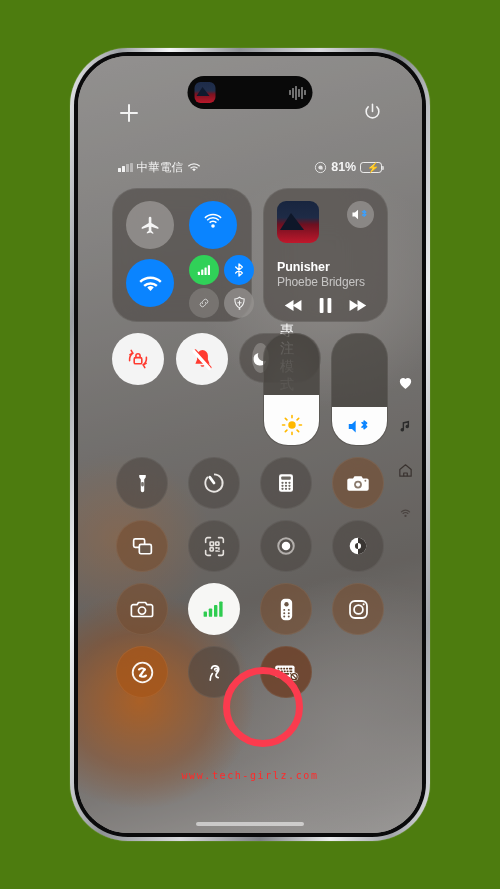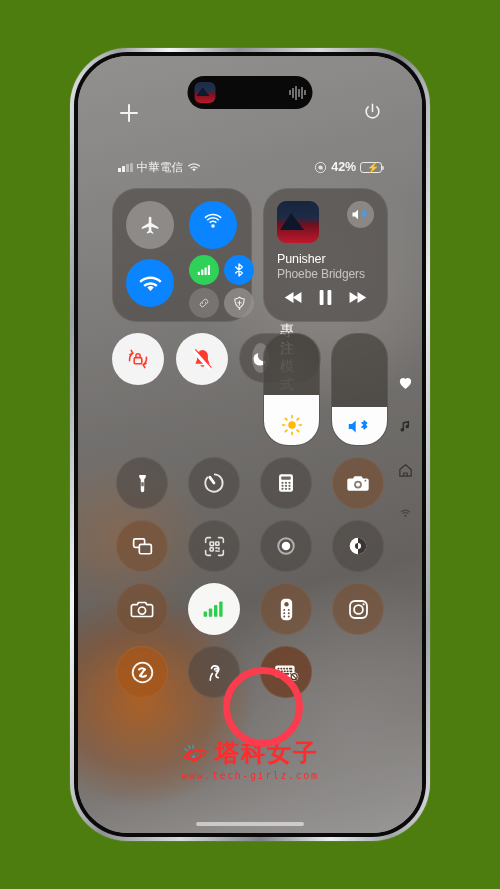--- a/index.html
+++ b/index.html
@@ -108,21 +108,21 @@
 
   
   .media { flex:1; height:134px; padding:12px 13px; position:relative; }
   .media-top { display:flex; justify-content:space-between; align-items:flex-start; }
   .album { width:42px; height:42px; border-radius:9px; overflow:hidden; position:relative;
     background:linear-gradient(180deg,#18253f 0%,#1e2b46 40%,#6e1020 56%,#c0182c 100%); }
   .album::after { content:""; position:absolute; left:3px; bottom:13px; width:0; height:0;
     border-left:11px solid transparent; border-right:13px solid transparent; border-bottom:17px solid #0e1729; }
   .route-btn { width:27px; height:27px; border-radius:50%; background:rgba(165,162,159,.62);
     display:flex; align-items:center; justify-content:center; }
-  .m-title { color:#fff; font-size:12.5px; font-weight:400; margin-top:9px; letter-spacing:-.1px; }
+  .m-title { color:#fff; font-size:12.5px; font-weight:700; margin-top:17px; letter-spacing:-.1px; }
   .m-artist { color:rgba(235,235,235,.72); font-size:12px; margin-top:1px; letter-spacing:-.1px; }
   .m-ctrls { display:flex; justify-content:space-between; align-items:center;
     margin-top:8px; padding:0 7px; }
 
   
   .leftcol { width:140px; display:flex; flex-direction:row; gap:11px; }
   .round-row { display:flex; gap:12px; }
   .rbtn { width:52px; height:52px; border-radius:50%; background:#f4f4f4;
     display:flex; align-items:center; justify-content:center; }
   .focus { height:50px; border-radius:25px; display:flex; align-items:center;
@@ -229,21 +229,21 @@
               </svg>
             </span>
           </div>
           <div class="sb-right">
             <span>
               <svg viewBox="0 0 16 16" width="13" height="13" fill="none" stroke="rgba(242,242,242,.85)" stroke-width="1.2">
                 <circle cx="8" cy="8" r="6.3"></circle>
                 <path d="M10.6 8a2.6 2.6 0 1 0-2.6 2.6h2.6V8Z" fill="rgba(242,242,242,.85)" stroke="none"></path>
               </svg>
             </span>
-            <span class="batt-pct">42%</span>
+            <span class="batt-pct">81%</span>
             <span class="batt">
               <span class="batt-fill" style="width: 65%; background: rgb(50, 215, 75);"></span>
               <span class="batt-bolt">⚡</span>
             </span>
           </div>
         </div>
 
         <div class="edge">
           <span>
             <svg viewBox="0 0 24 24" width="17" height="17" fill="#fff">
@@ -571,31 +571,20 @@
                 <circle cx="22.6" cy="16.2" r="3.4" fill="none" stroke="#5e3a22" stroke-width="1.4"></circle>
                 <path d="M20.4 14 24.8 18.4" stroke="#5e3a22" stroke-width="1.4" stroke-linecap="round"></path>
               </svg>
             </div>
           </div>
         </div>
 
         <div class="ring" style="left: 145px; top: 611px; border-color: rgb(251, 59, 78);"></div>
 
         <div class="wm">
-          <div class="wm-main">
-            <span class="wm-logo">
-              <svg viewBox="0 0 34 26" width="30" height="22">
-                <ellipse cx="15" cy="15.5" rx="7.2" ry="6.6" fill="none" stroke="#ff2a2a" stroke-width="1.7"></ellipse>
-                <ellipse cx="16" cy="15" rx="13" ry="4.2" fill="none" stroke="#ff2a2a" stroke-width="1.7" transform="rotate(-14 16 15)"></ellipse>
-                <path d="M10 8 L8.6 4.6M13.4 7.2 L13.6 3.8M7 10 L3.8 8.2" stroke="#2aa8e0" stroke-width="1.5" stroke-linecap="round"></path>
-                <path d="M13 15.5 l3.6 2 -3.6 2Z" fill="#2aa8e0"></path>
-              </svg>
-            </span>
-            <span class="wm-txt">塔科女子</span>
-          </div>
           <div class="wm-url">www.tech-girlz.com</div>
         </div>
 
         <div class="home-ind"></div>
 
       </div>
     </div>
   </div>
 </div>
 

